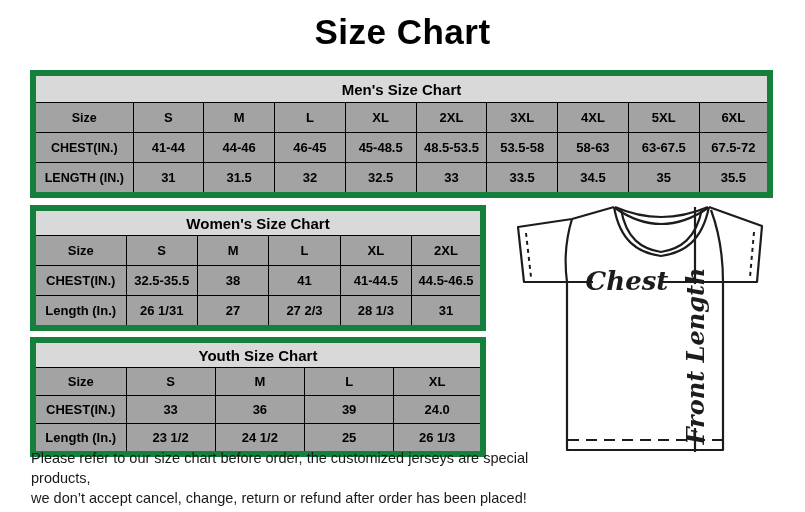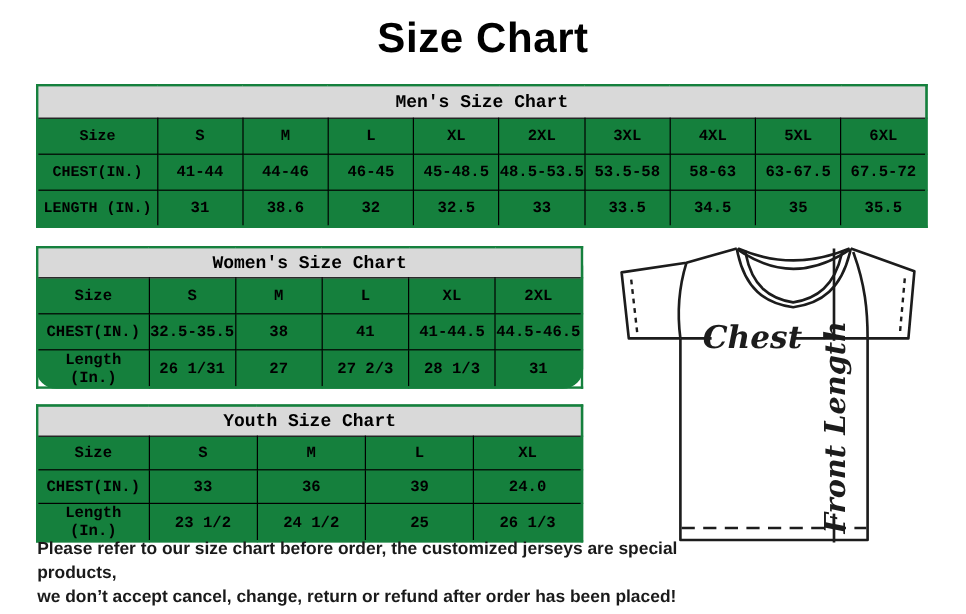--- a/index.html
+++ b/index.html
@@ -6,42 +6,42 @@
   body{
     width:805px;height:512px;background:#ffffff;position:relative;
     font-family:"Liberation Sans",sans-serif;color:#000;overflow:hidden;
   }
   .title{
     position:absolute;top:12px;left:0;width:805px;margin:0;
     text-align:center;font-size:35px;font-weight:bold;letter-spacing:0.5px;
   }
   table.tbl{
     position:absolute;border-collapse:collapse;table-layout:fixed;
-    background:#15803d;border:2px solid #15803d;font-family:Liberation Mono, monospace;
+    background:#a3a3a3;border:6px solid #15803d;
   }
   .tbl td{
     border:1px solid #000;text-align:center;vertical-align:middle;
     font-weight:bold;font-size:13px;padding:0;
   }
   .tbl tr.hdr td{background:#d9d9d9;font-size:15px;}
   .men{left:30px;top:70px;width:743px;}
   .men tr.hdr td{height:26px;}
   .men td{height:29px;}
   .men td.lab{font-size:12.5px;}
   .women{left:30px;top:205px;width:456px;border-radius:17px;}
   .women tr.hdr td{height:24px;}
   .women td{height:29px;}
   .youth{left:30px;top:337px;width:456px;}
   .youth tr.hdr td{height:24px;}
   .youth td{height:27px;}
   col.c0m{width:100px;}
   col.c0s{width:93px;}
   .footer{
     position:absolute;left:31px;top:448px;width:535px;
-    font-size:14.5px;line-height:20px;color:#1a1a1a;font-weight:bold;
+    font-size:14.5px;line-height:20px;color:#1a1a1a;font-weight:normal;
   }
   .shirt{position:absolute;left:510px;top:193px;}
   .shirt path, .shirt line{fill:none;stroke:#1c1c1c;stroke-width:2.2;stroke-linejoin:round;stroke-linecap:butt;}
   .shirt .dash{stroke-width:2;}
   .shirt text{
     font-family:"DejaVu Serif","Liberation Serif",serif;
     font-style:italic;font-weight:bold;fill:#1c1c1c;
   }
 </style>
 </head>
@@ -78,21 +78,21 @@
     <td>45-48.5</td>
     <td>48.5-53.5</td>
     <td>53.5-58</td>
     <td>58-63</td>
     <td>63-67.5</td>
     <td>67.5-72</td>
   </tr>
   <tr>
     <td class="lab">LENGTH (IN.)</td>
     <td>31</td>
-    <td>38.6</td>
+    <td>31.5</td>
     <td>32</td>
     <td>32.5</td>
     <td>33</td>
     <td>33.5</td>
     <td>34.5</td>
     <td>35</td>
     <td>35.5</td>
   </tr>
   </tbody>
 </table>

